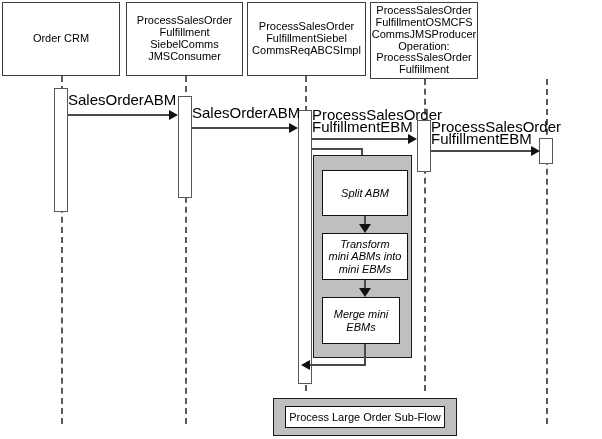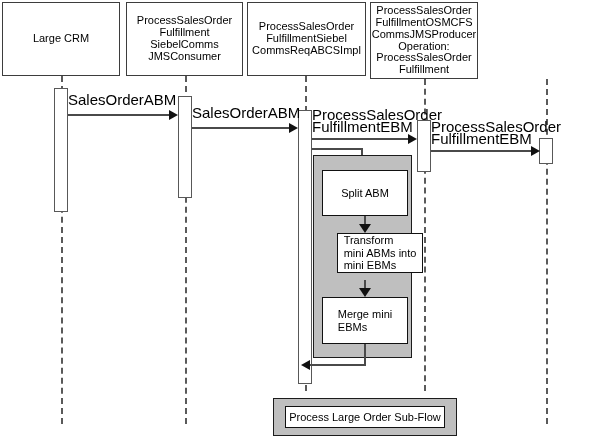--- a/index.html
+++ b/index.html
@@ -99,24 +99,26 @@
     border: 1px solid #1c1c1c;
   }
   .step-box {
     position: absolute;
     box-sizing: border-box;
     background: #ffffff;
     border: 1px solid #111111;
     display: flex;
     align-items: center;
     justify-content: center;
+    text-align: center;
     font-size: 11px;
     line-height: 12.4px;
     color: #000000;
     white-space: pre-line;
+    font-style: italic;
   }
 
   
   .legend-frame {
     position: absolute;
     box-sizing: border-box;
     background: #bfbfbf;
     border: 1px solid #1c1c1c;
     display: flex;
     align-items: center;
@@ -134,21 +136,21 @@
     font-size: 11px;
     color: #000000;
   }
 </style>
 </head>
 <body>
 
 <div id="diagram-root">
 
   <div class="lifeline-header" style="left:2px; top:2px; width:118px; height:74px;">
-    <span>Large CRM</span>
+    <span>Order CRM</span>
   </div>
 
   <div class="lifeline-header" style="left:126px; top:2px; width:117px; height:74px;">
     <span>ProcessSalesOrder
 Fulfillment
 SiebelComms
 JMSConsumer</span>
   </div>
 
   <div class="lifeline-header" style="left:247px; top:2px; width:119px; height:74px;">
@@ -203,30 +205,30 @@
 
   <div class="subflow-frame" style="left:313px; top:155px; width:99px; height:203px;"></div>
 
   <div class="step-box" style="left:322px; top:170px; width:86px; height:46px;">
     <span>Split ABM</span>
   </div>
 
   <div class="vline" style="left:364px; top:216px; height:12px;"></div>
   <div class="msg-head down" style="left:359px; top:224px;"></div>
 
-  <div class="step-box" style="left:337px; top:233px; width:86px; height:40px;">
+  <div class="step-box" style="left:322px; top:233px; width:86px; height:47px;">
     <span>Transform
 mini ABMs into
 mini EBMs</span>
   </div>
 
   <div class="vline" style="left:364px; top:280px; height:12px;"></div>
   <div class="msg-head down" style="left:359px; top:288px;"></div>
 
-  <div class="step-box" style="left:322px; top:297px; width:86px; height:47px;">
+  <div class="step-box" style="left:322px; top:297px; width:78px; height:47px;">
     <span>Merge mini
 EBMs</span>
   </div>
 
   <div class="vline" style="left:364px; top:344px; height:22px;"></div>
   <div class="msg-line" style="left:303px; top:364px; width:62px;"></div>
   <div class="msg-head left" style="left:301px; top:360px;"></div>
 
   <div class="legend-frame" style="left:273px; top:398px; width:184px; height:38px;">
     <div class="legend-inner">

